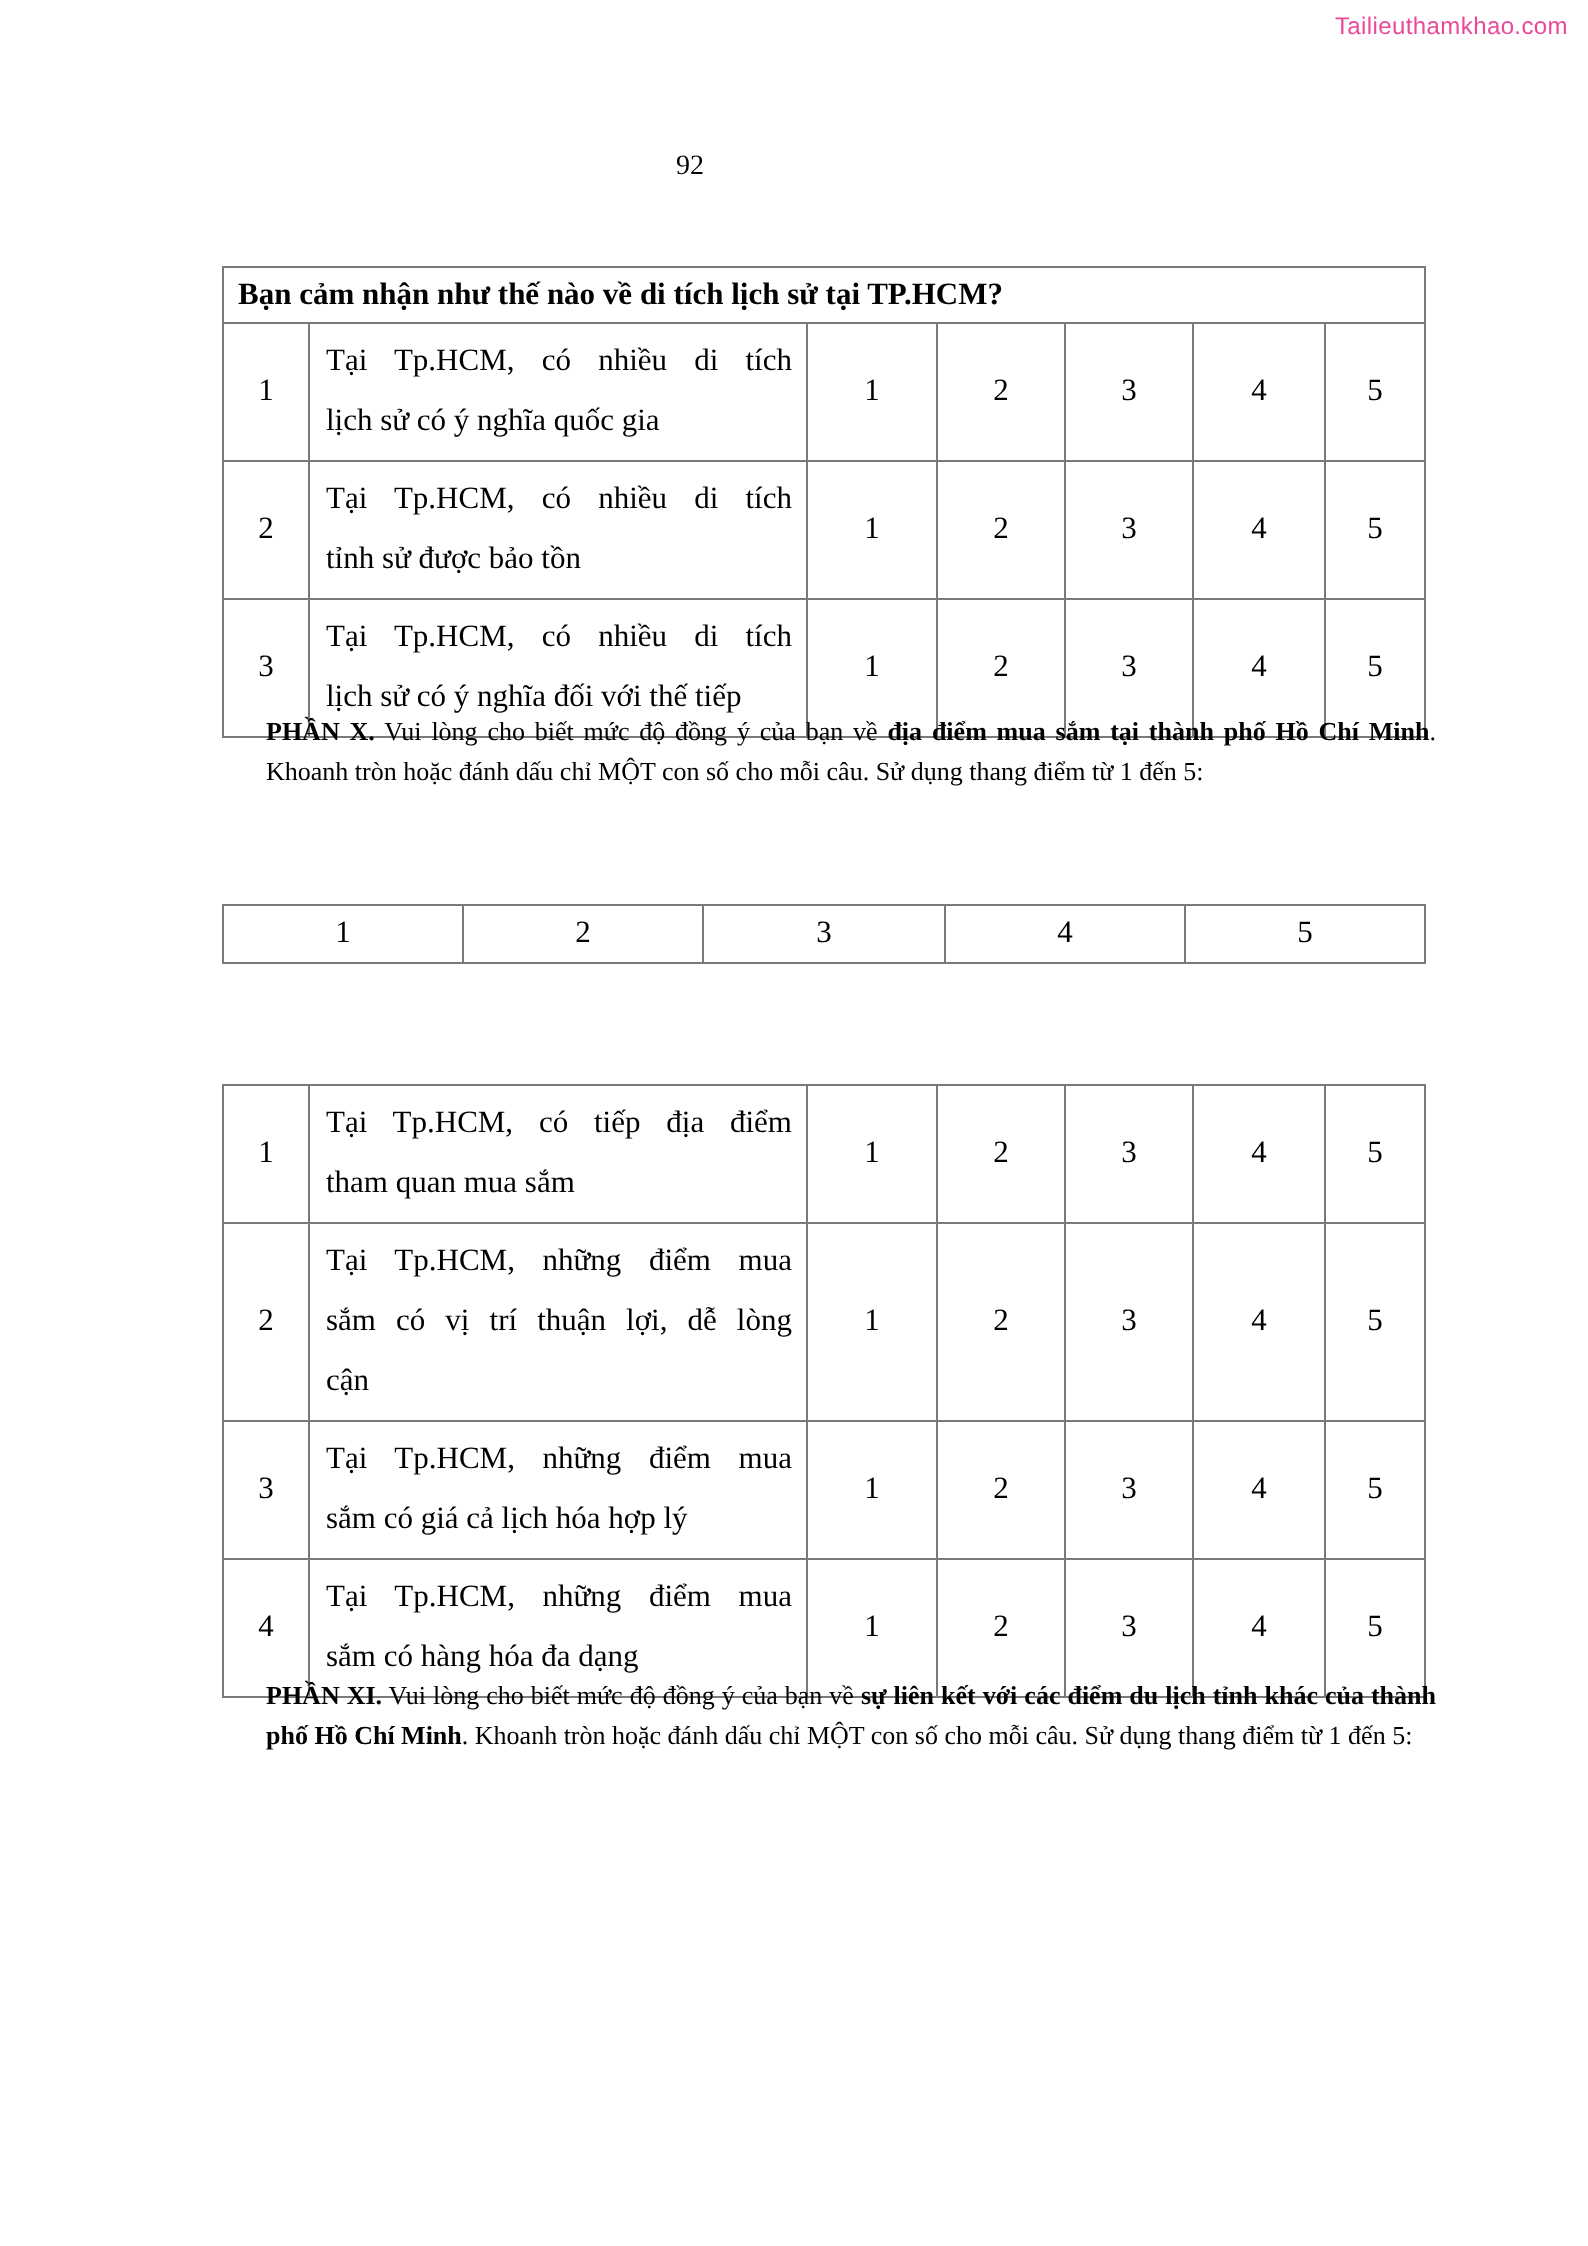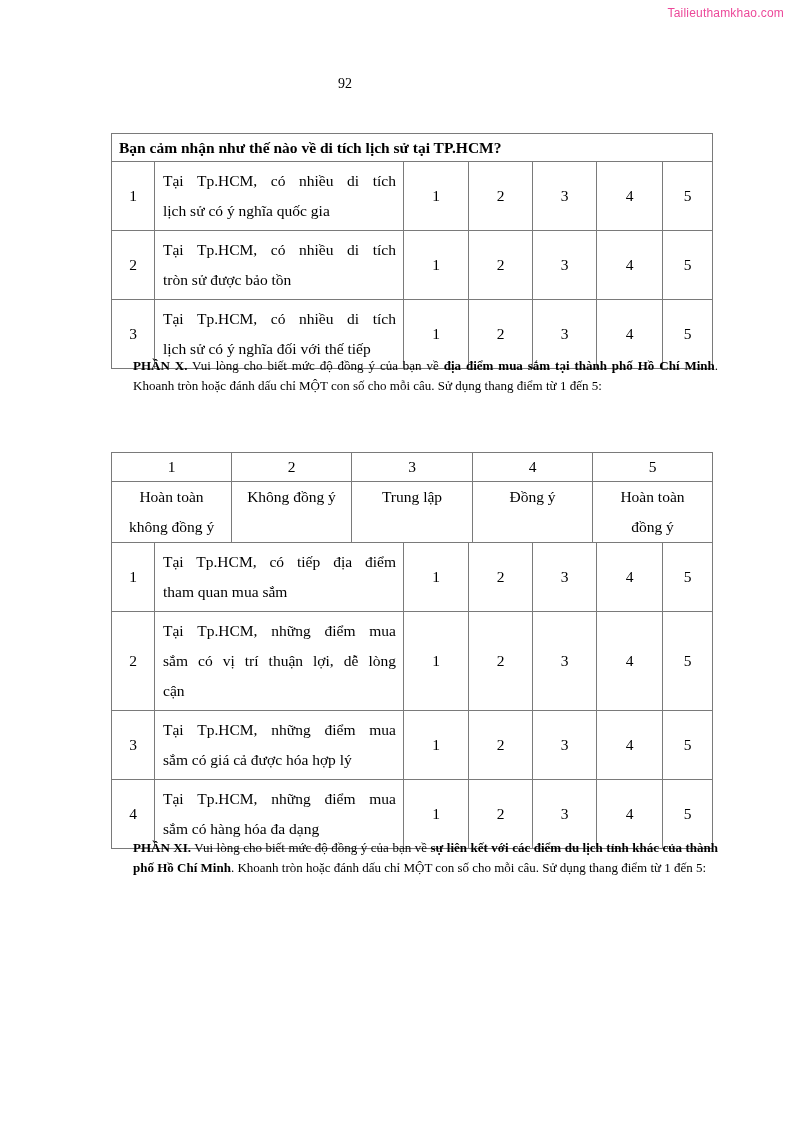--- a/index.html
+++ b/index.html
@@ -48,21 +48,21 @@
     <td class="val">1</td>
     <td class="val">2</td>
     <td class="val">3</td>
     <td class="val">4</td>
     <td class="val">5</td>
   </tr>
   <tr style="height:60px">
     <td class="num">2</td>
     <td class="stmt">
           <span style="display:block">Tại Tp.HCM, có nhiều di tích</span>
-          <span class="last">tròn sử được bảo tồn</span>
+          <span class="last">tỉnh sử được bảo tồn</span>
         </td>
     <td class="val">1</td>
     <td class="val">2</td>
     <td class="val">3</td>
     <td class="val">4</td>
     <td class="val">5</td>
   </tr>
   <tr style="height:63px">
     <td class="num">3</td>
     <td class="stmt">
@@ -90,39 +90,20 @@
       <col style="width:120px">
       <col style="width:120px">
   </colgroup>
   <tbody>
       <tr class="scale sn">
     <td style="text-align:center;line-height:28px">1</td>
     <td style="text-align:center;line-height:28px">2</td>
     <td style="text-align:center;line-height:28px">3</td>
     <td style="text-align:center;line-height:28px">4</td>
     <td style="text-align:center;line-height:28px">5</td>
-  </tr>
-  <tr style="height:60px">
-    <td style="text-align:center;vertical-align:top;line-height:30px">
-          <span style="display:block">Hoàn toàn</span>
-          <span style="display:block">không đồng ý</span>
-        </td>
-    <td style="text-align:center;vertical-align:top;line-height:30px">
-          <span style="display:block">Không đồng ý</span>
-        </td>
-    <td style="text-align:center;vertical-align:top;line-height:30px">
-          <span style="display:block">Trung lập</span>
-        </td>
-    <td style="text-align:center;vertical-align:top;line-height:30px">
-          <span style="display:block">Đồng ý</span>
-        </td>
-    <td style="text-align:center;vertical-align:top;line-height:30px">
-          <span style="display:block">Hoàn toàn</span>
-          <span style="display:block">đồng ý</span>
-        </td>
   </tr>
 </tbody>
   </table>
 
 <table style="top:542px;">
   <colgroup>
     <col style="width:43px">
       <col style="width:249px">
       <col style="width:65px">
       <col style="width:64px">
@@ -153,21 +134,21 @@
     <td class="val">1</td>
     <td class="val">2</td>
     <td class="val">3</td>
     <td class="val">4</td>
     <td class="val">5</td>
   </tr>
   <tr style="height:60px">
     <td class="num">3</td>
     <td class="stmt">
           <span style="display:block">Tại Tp.HCM, những điểm mua</span>
-          <span class="last">sắm có giá cả được hóa hợp lý</span>
+          <span class="last">sắm có giá cả lịch hóa hợp lý</span>
         </td>
     <td class="val">1</td>
     <td class="val">2</td>
     <td class="val">3</td>
     <td class="val">4</td>
     <td class="val">5</td>
   </tr>
   <tr style="height:63px">
     <td class="num">4</td>
     <td class="stmt">

